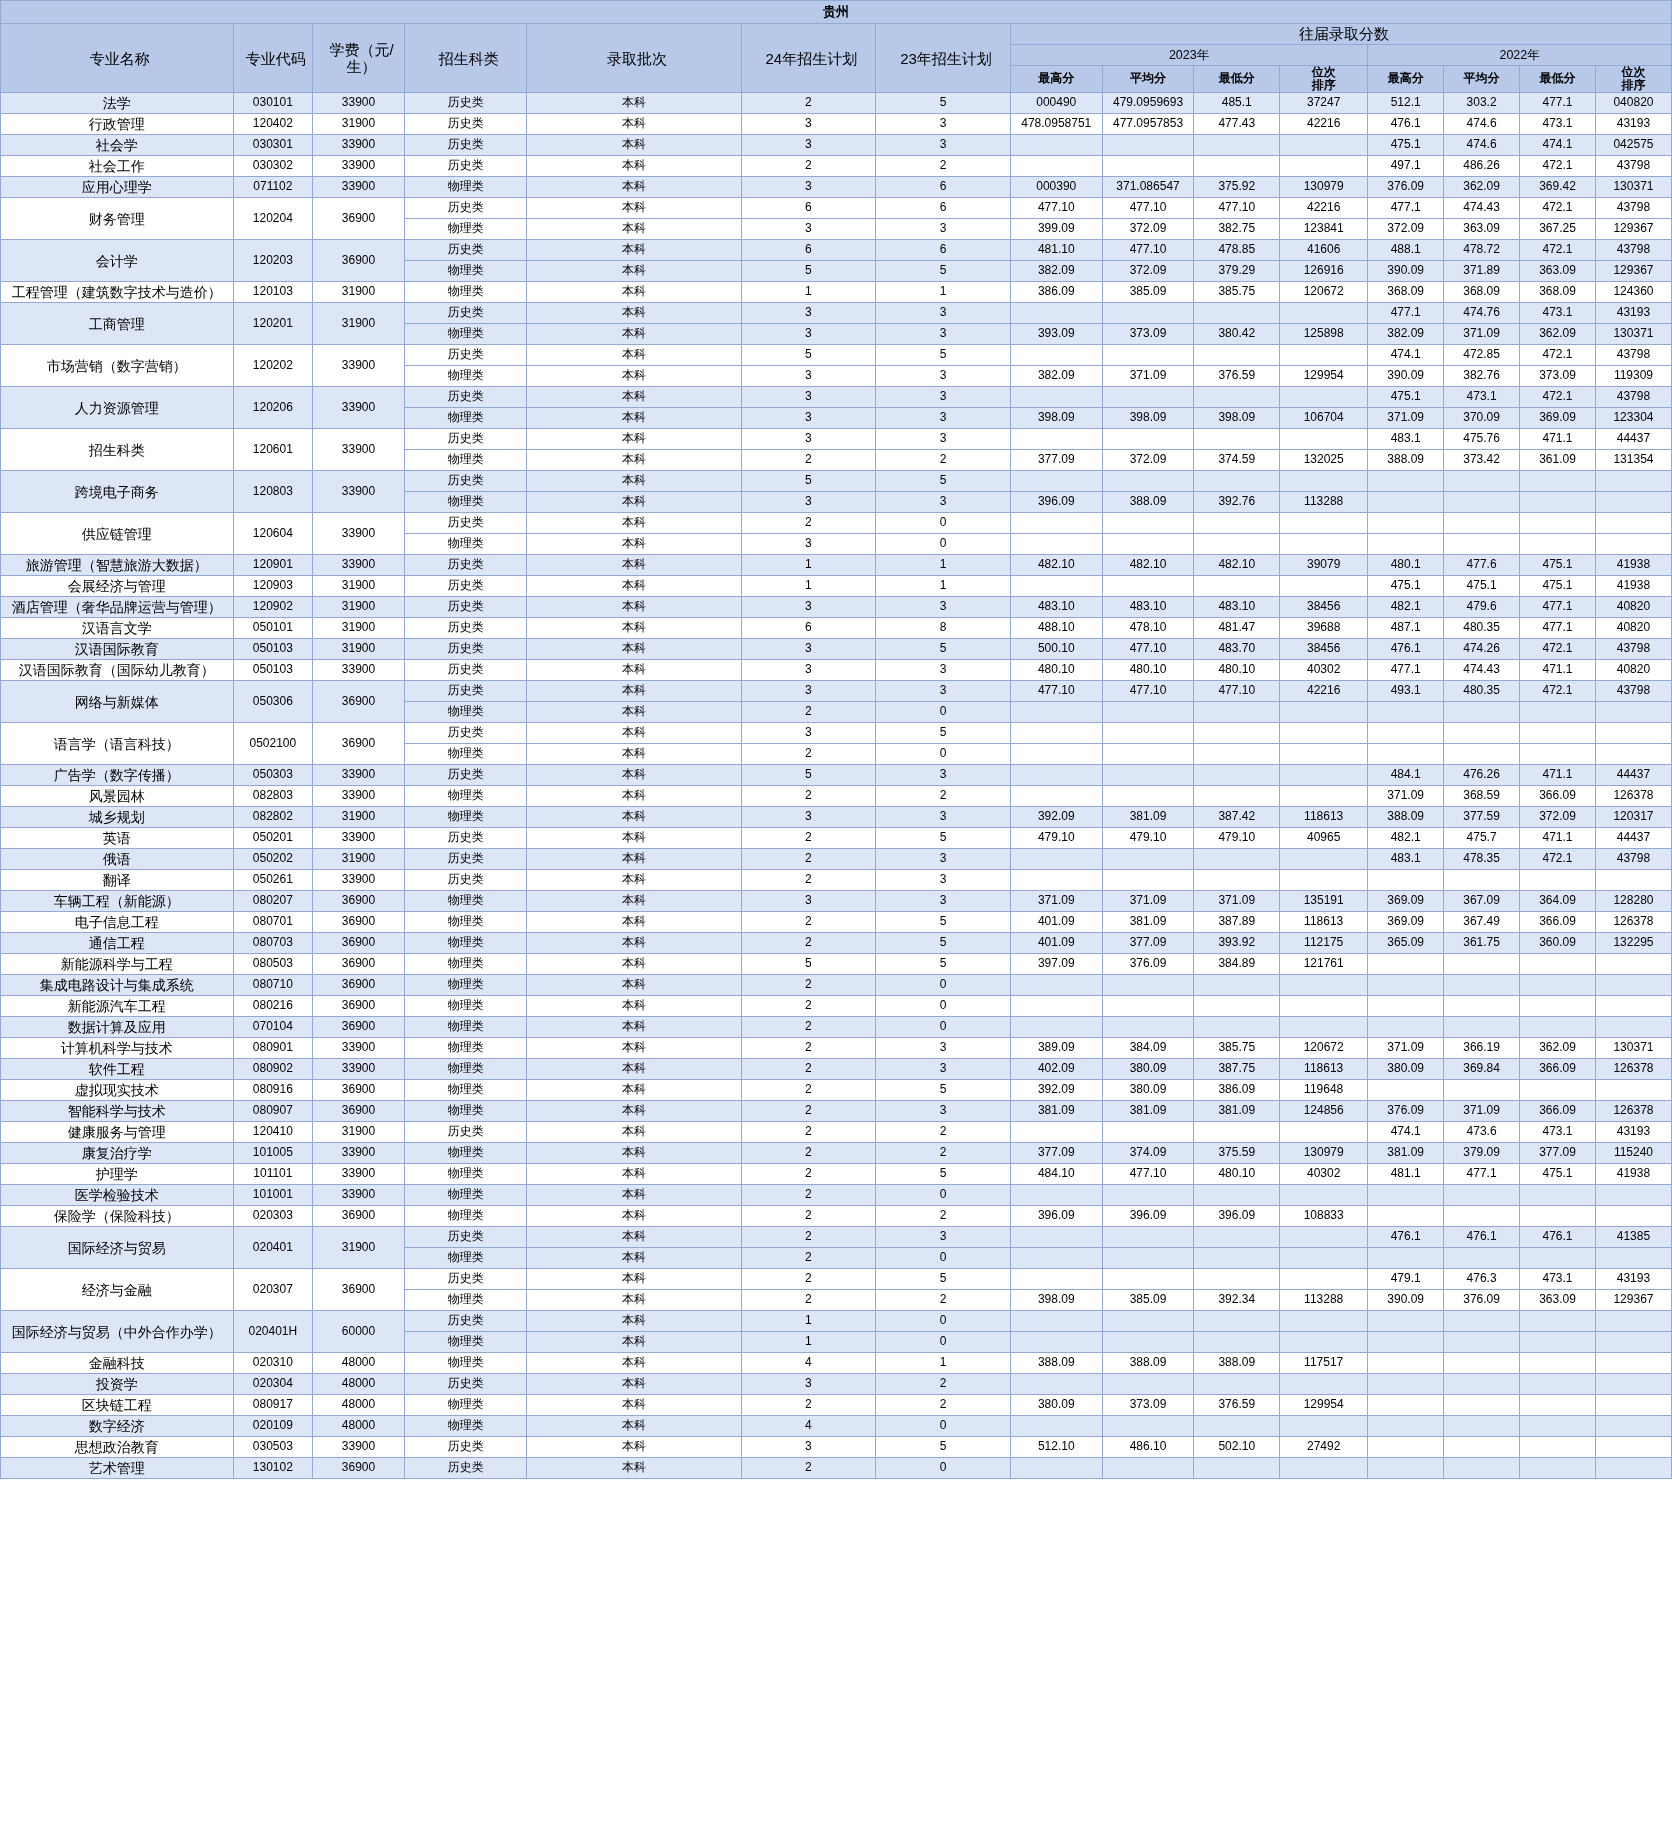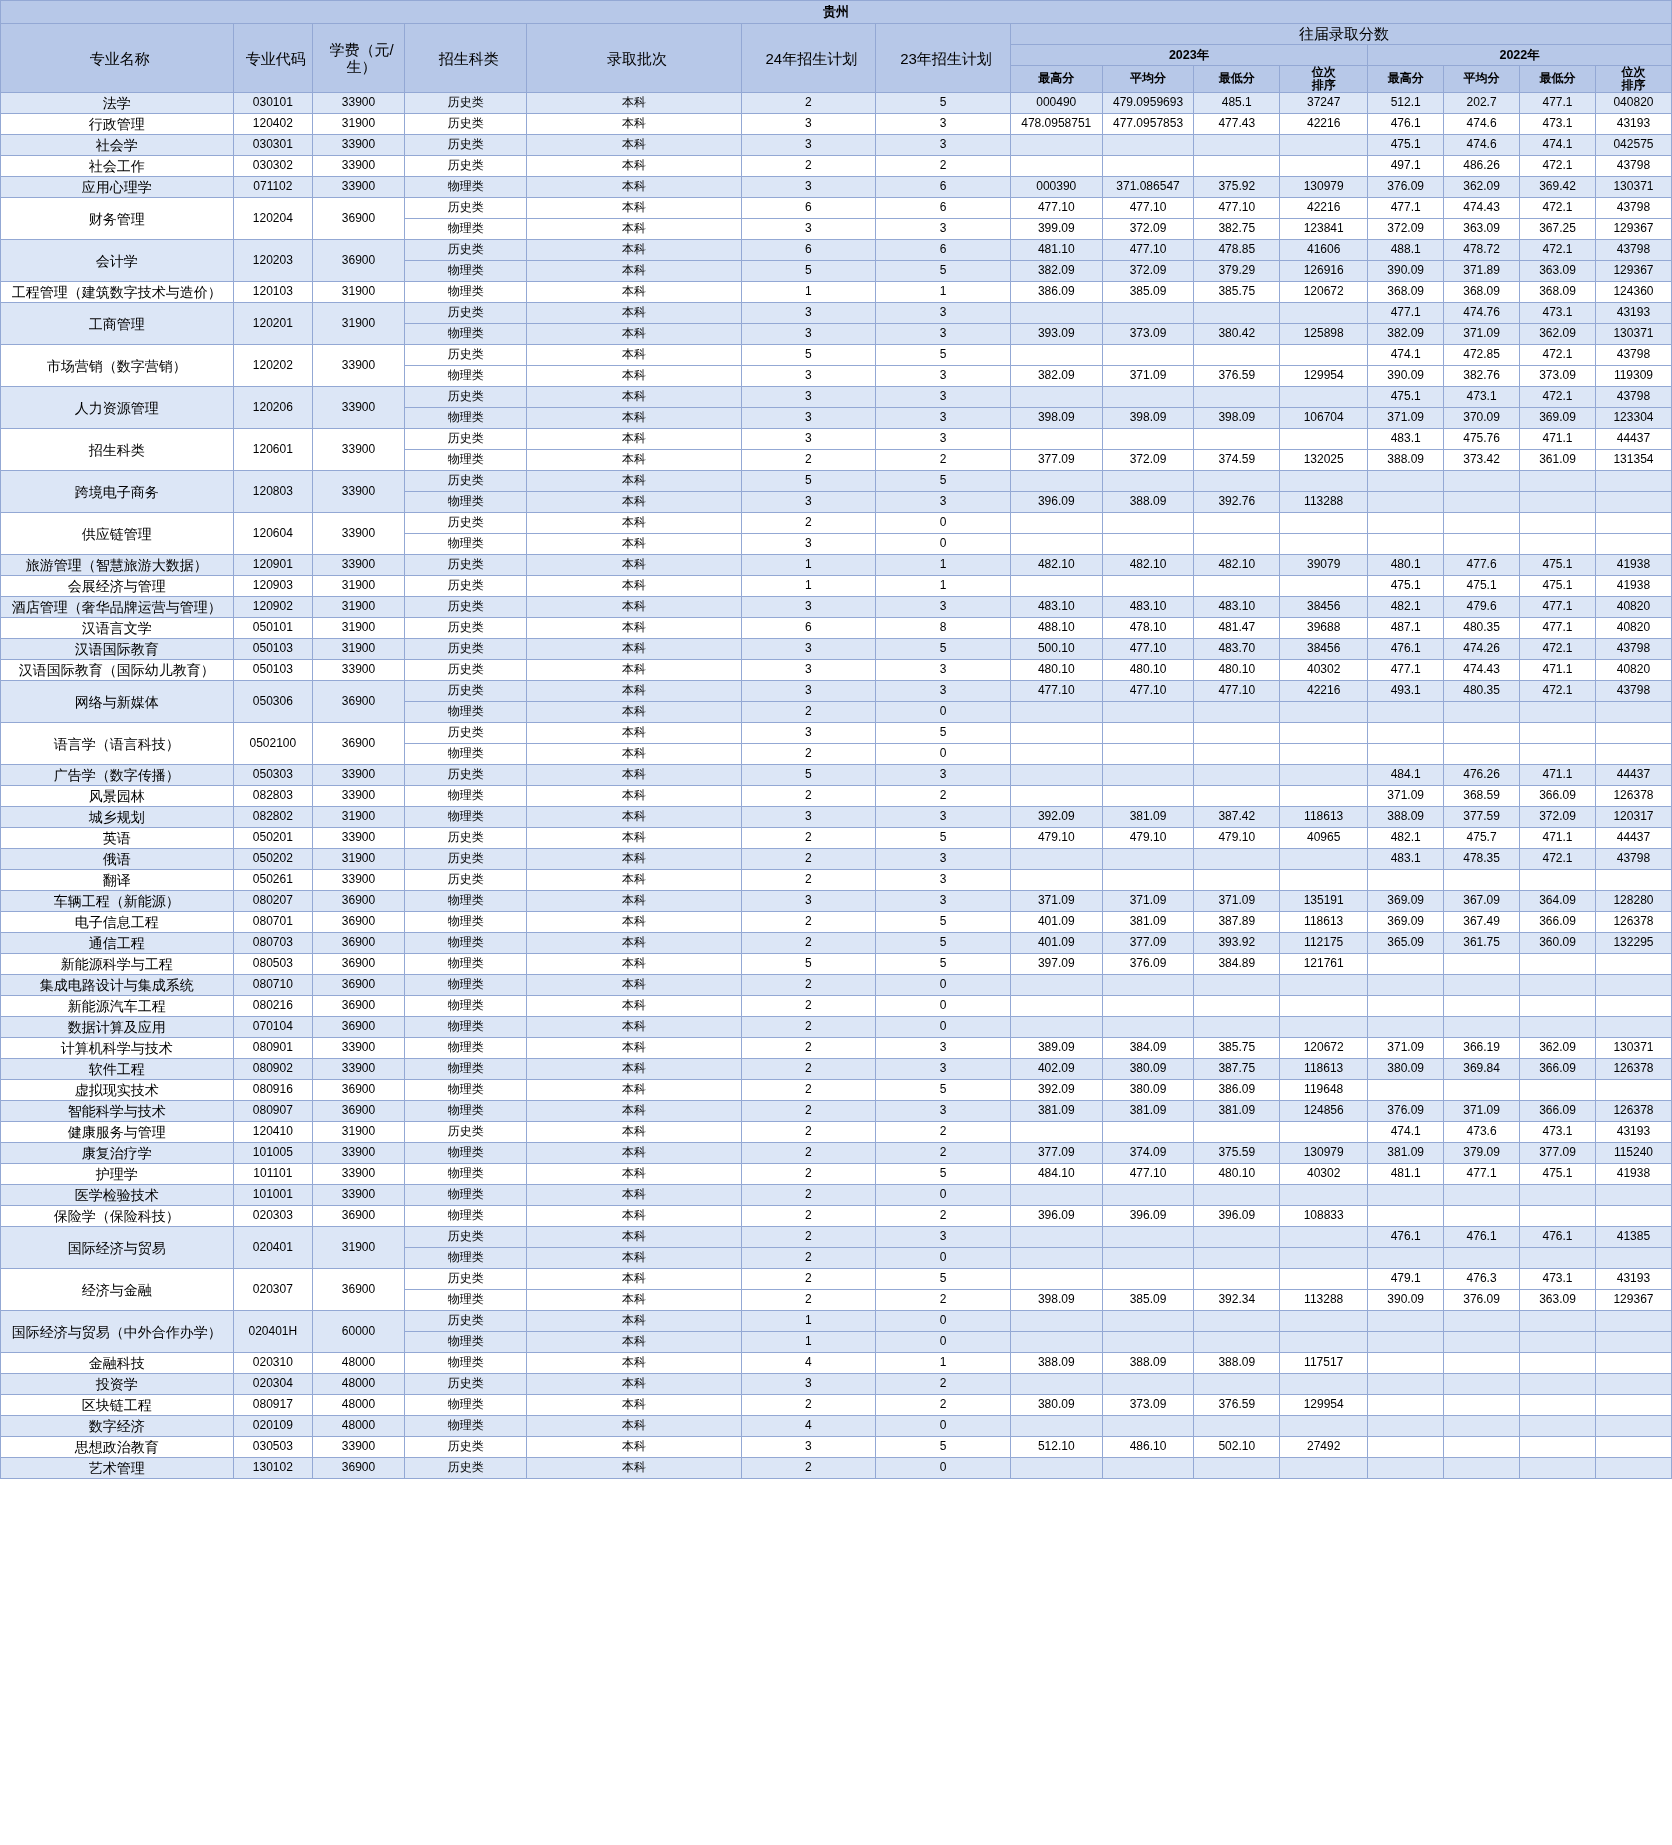--- a/index.html
+++ b/index.html
@@ -2,21 +2,21 @@
 <html><head>
 <meta charset="utf-8">
 <style>
   html,body{margin:0;padding:0;background:#ffffff;}
   body{font-family:"Liberation Sans","DejaVu Sans",sans-serif;}
   #sheet{width:1572px;}
   table{border-collapse:collapse;table-layout:fixed;width:1672px;}
   td,th{border:1px solid #93a8d4;font-size:12px;color:#000;padding:0;text-align:center;vertical-align:middle;height:20px;line-height:1.15;}
   .title-row td{background:#b7c8e8;font-weight:bold;font-size:13px;height:22px;}
   .hdr td{background:#b7c8e8;font-weight:normal;font-size:15px;padding-left:6px;}
-  .hdr2 td{background:#b7c8e8;font-weight:bold;font-size:12.5px;}
+  .hdr2 td{background:#b7c8e8;font-weight:normal;font-size:12.5px;}
   .hdr3 td{background:#b7c8e8;font-weight:bold;font-size:12px;}
   .lightrow td{background:#dce6f6;}
   .whiterow td{background:#ffffff;}
   td.nm{font-size:14px;}
   .two-line{line-height:1.1;margin-top:31px;}
   .pad{padding:0 2px;}
 </style>
 </head>
 <body>
 
@@ -79,21 +79,21 @@
           <td rowspan="1">33900</td>
           <td>历史类</td>
           <td>本科</td>
           <td>2</td>
           <td>5</td>
           <td>000490</td>
           <td>479.0959693</td>
           <td>485.1</td>
           <td>37247</td>
           <td>512.1</td>
-          <td>202.7</td>
+          <td>303.2</td>
           <td>477.1</td>
           <td>040820</td>
         </tr>
         <tr class="whiterow">
           <td class="nm pad" rowspan="1">行政管理</td>
           <td rowspan="1">120402</td>
           <td rowspan="1">31900</td>
           <td>历史类</td>
           <td>本科</td>
           <td>3</td>

